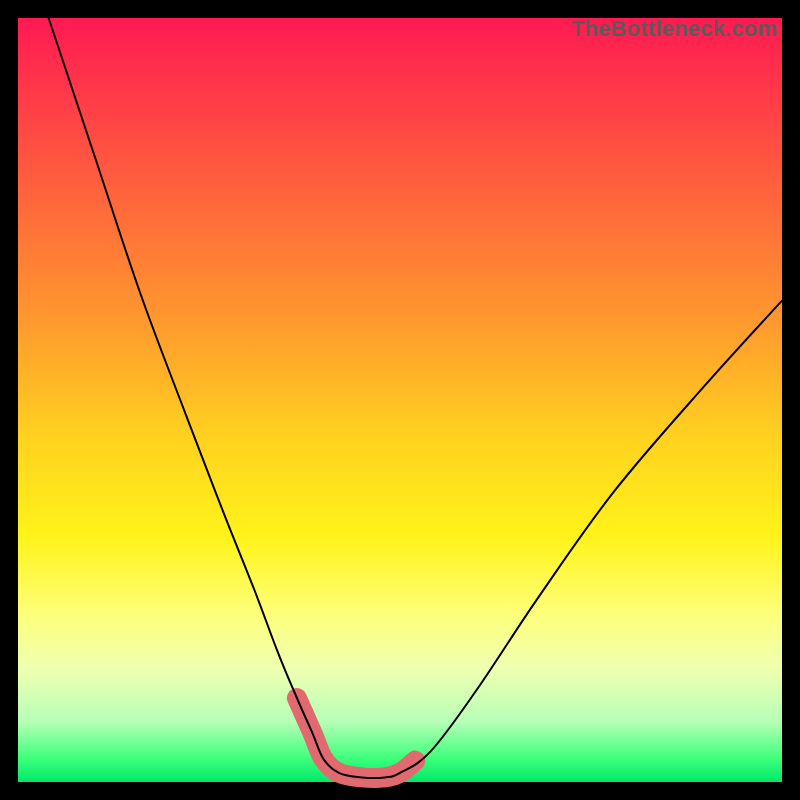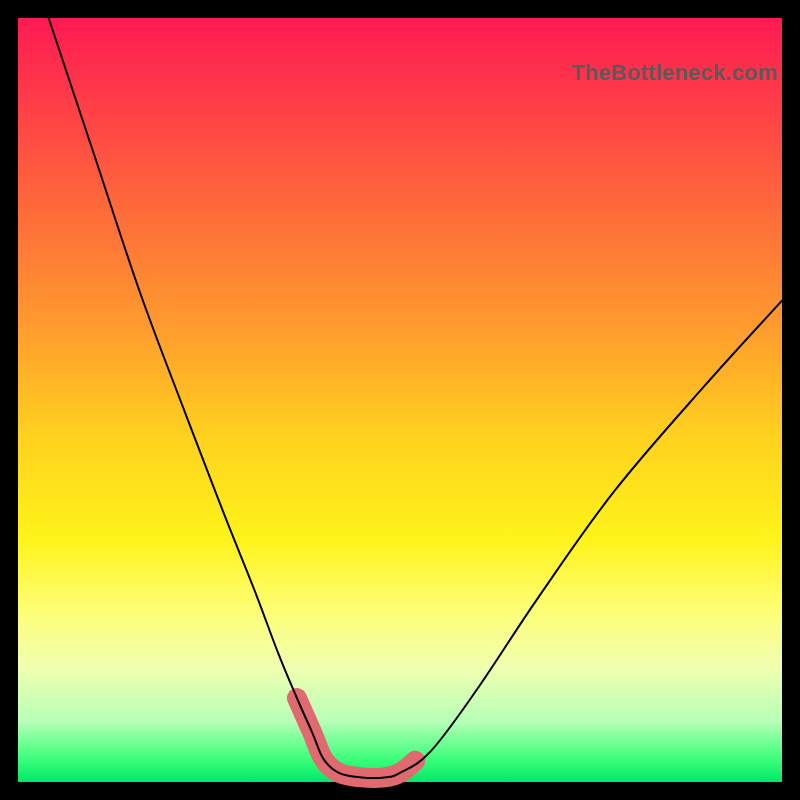--- a/index.html
+++ b/index.html
@@ -41,21 +41,20 @@
   }
   .watermark {
     position: absolute;
     right: 4px;
     top: -2px;
     font-size: 22px;
     font-weight: 600;
     color: #5a5a5a;
     letter-spacing: 0.2px;
     user-select: none;
-    margin-top: 44px;
   }
   svg.curve {
     position: absolute;
     left: 0;
     top: 0;
     width: 764px;
     height: 764px;
     overflow: visible;
   }
   .thinline {

